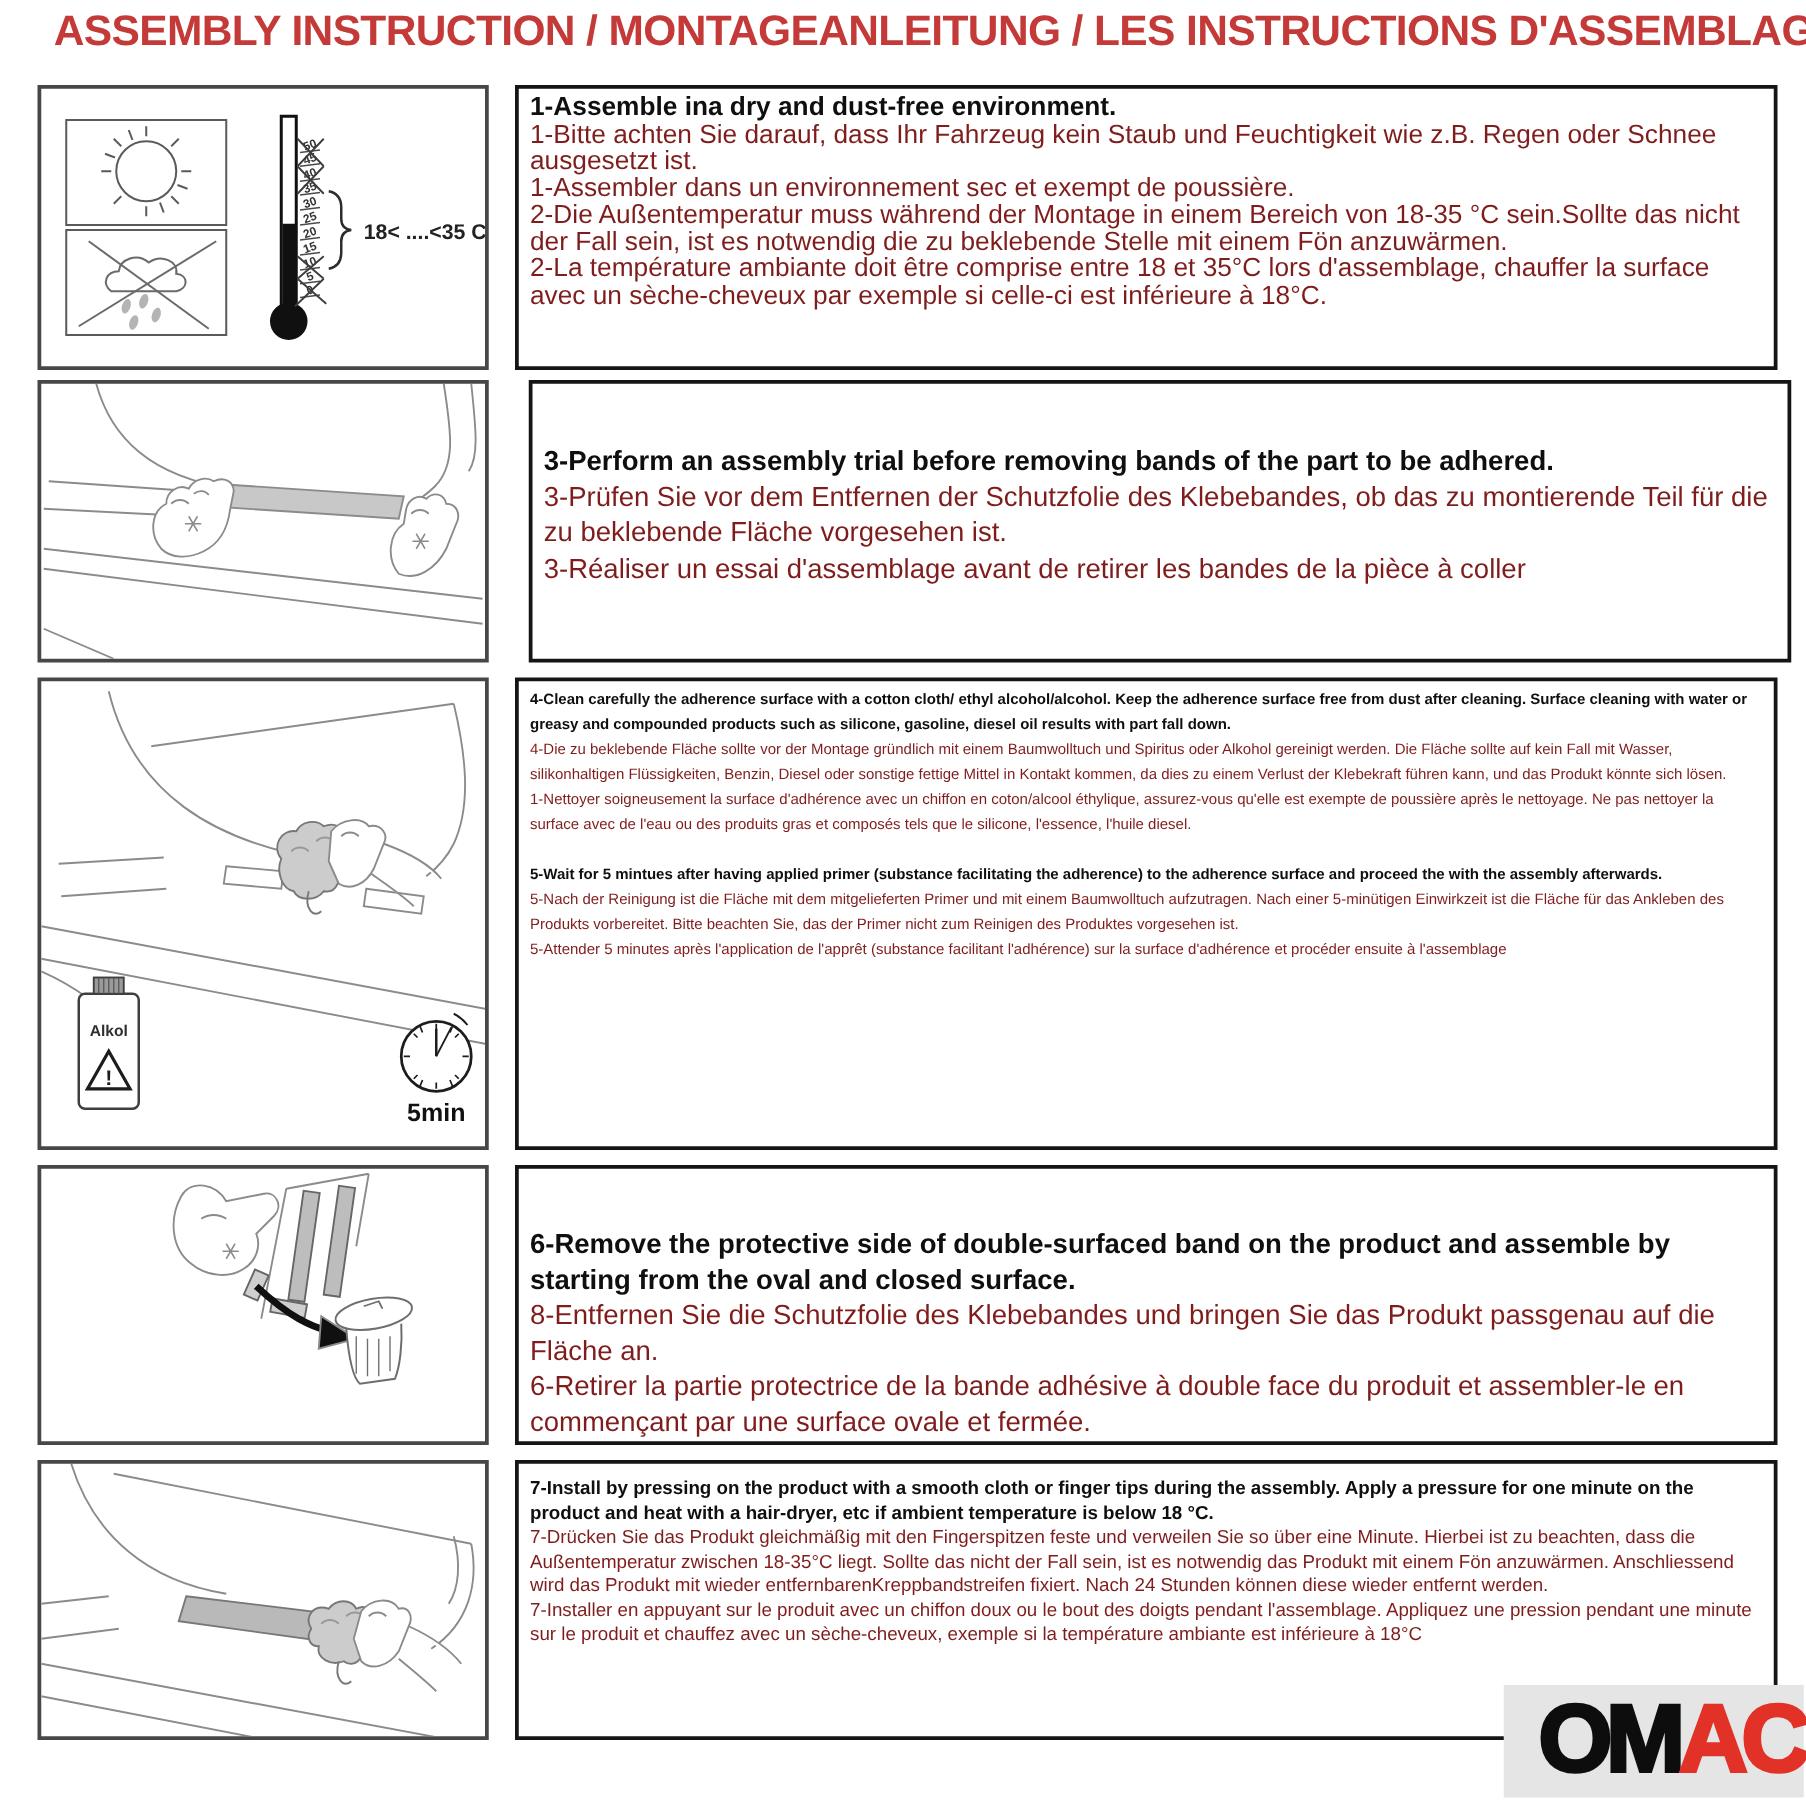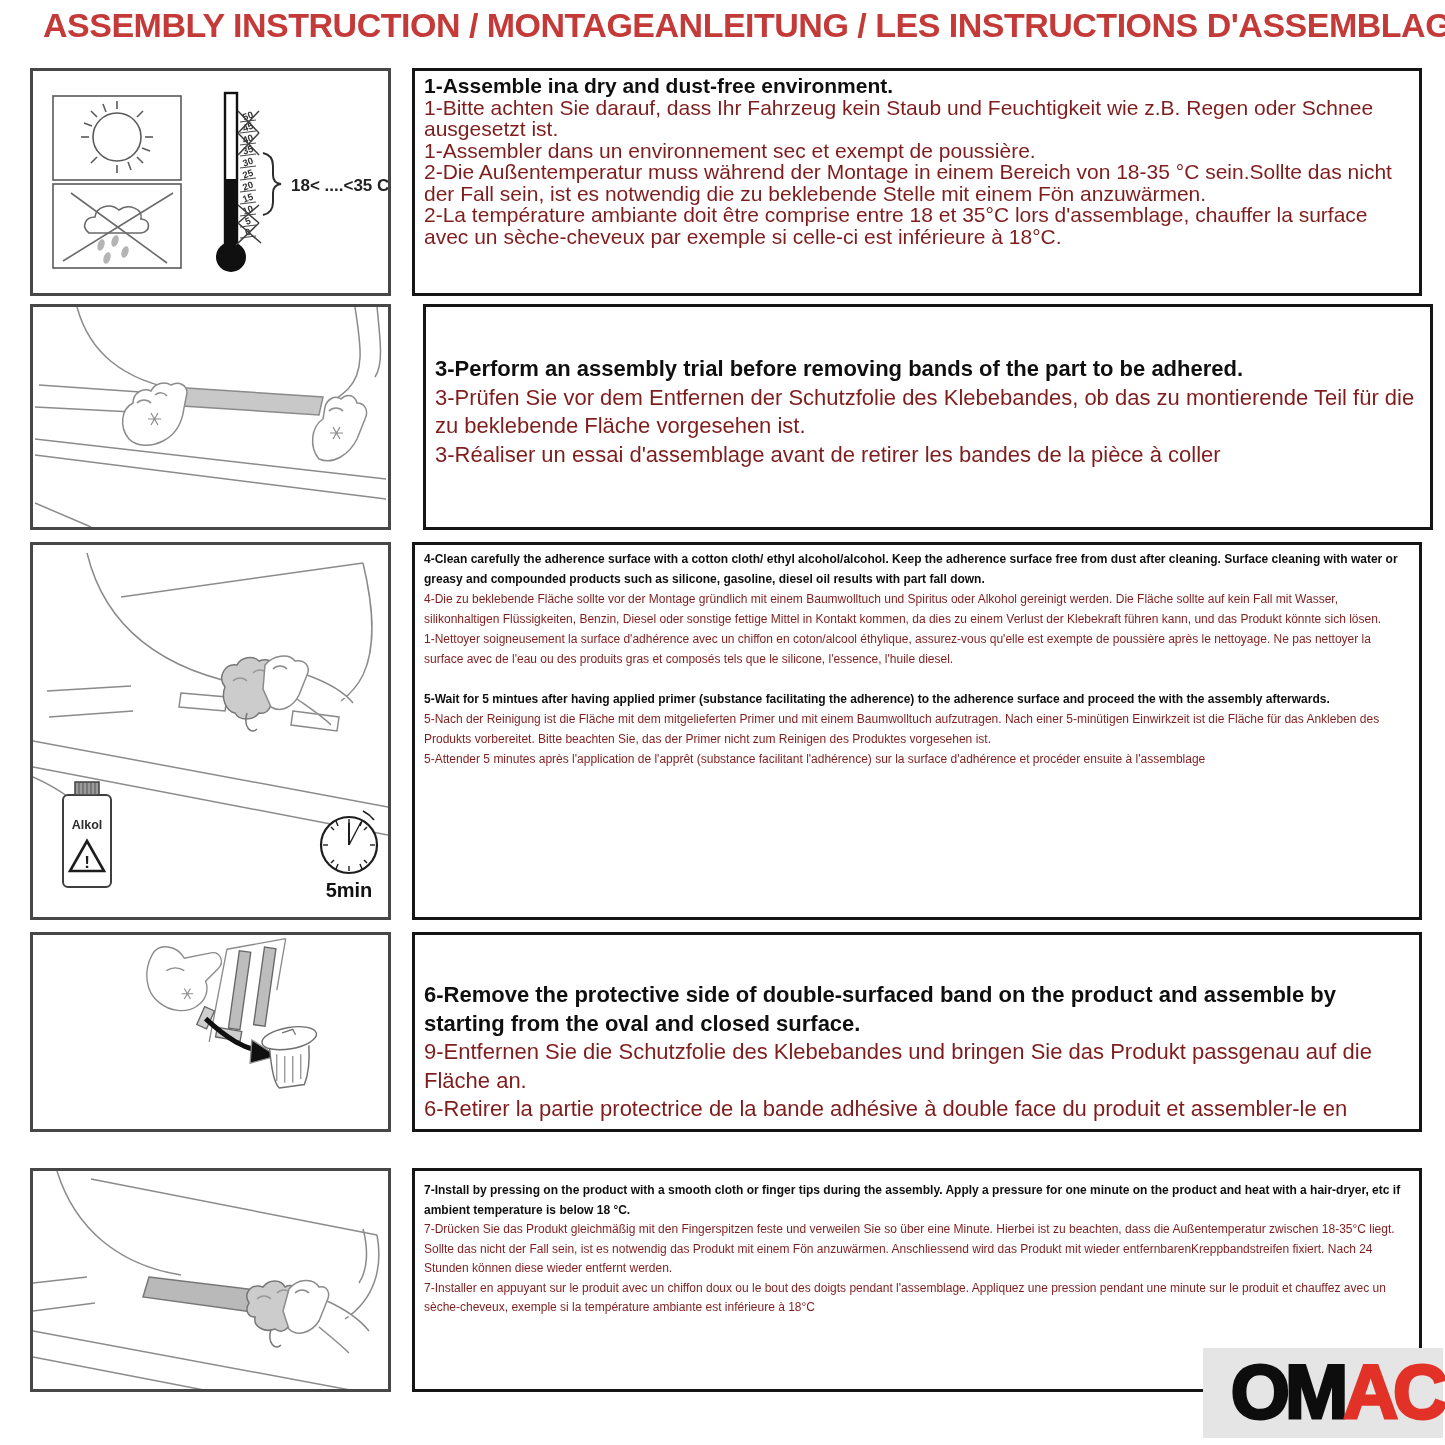--- a/index.html
+++ b/index.html
@@ -6,28 +6,28 @@
   body{width:1445px;height:1445px;position:relative;font-family:"Liberation Sans",sans-serif;}
   .page{position:absolute;inset:0;background:#fff;overflow:hidden;}
   .title{position:absolute;left:43px;top:6px;font-size:34px;font-weight:bold;
          color:#c43a38;white-space:nowrap;letter-spacing:-.5px;}
   .fig{position:absolute;left:30px;width:361px;border:3px solid #474747;background:#fff;box-sizing:border-box;}
   .txt{position:absolute;left:412px;width:1010px;border:3px solid #151515;background:#fff;
        box-sizing:border-box;padding:4px 10px 0 9px;overflow:hidden;}
   .r1{top:68px;height:228px;}
   .r2{top:304px;height:226px;}
   .r3{top:542px;height:378px;}
-  .r4{top:932px;height:200px;}
+  .r4{top:932px;height:224px;}
   .r5{top:1168px;height:224px;}
   .para{margin:0;color:#7f1d1d;}
   .b{font-weight:bold;color:#0f0f0f;}
   .gap{margin-top:20px;}
   .s-small .para{font-size:21px;line-height:21.5px;}
   .s-mid .para{font-size:12px;line-height:20px;}
-  .s-tiny .para{font-size:12px;line-height:19.5px;}
+  .s-tiny .para{font-size:15px;line-height:19.5px;}
   .s-big .para{font-size:22px;line-height:28.5px;}
   .pad-a{padding-top:48px;margin-left:11px;}
   .pad-b{padding-top:46px;}
   .fig svg{display:block;width:100%;height:100%;}
   .logo{position:absolute;right:2px;top:1348px;background:#e5e5e5;padding:6px 0 8px 28px;
         font-weight:bold;font-size:76px;line-height:1;letter-spacing:-5px;white-space:nowrap;}
   .logo .blk{color:#0d0d0d;-webkit-text-stroke:3px #0d0d0d;}
   .logo .red{color:#e23227;-webkit-text-stroke:3px #e23227;}
 </style>
 </head>
@@ -219,21 +219,21 @@
       <g fill="#fff" stroke="#6e6e6e" stroke-width="1.6">
         <path d="M244,128 C246,152 250,168 255,172 L283,168 C287,158 289,140 288,124"></path>
         <path d="M252,134 v30 M261,136 v30 M270,136 v30 M279,134 v28" stroke-width="1.1"></path>
         <ellipse cx="266" cy="116" rx="31" ry="12" transform="rotate(-10 266 116)"></ellipse>
         <path d="M258,110 l12,-4 l3,6" stroke-width="1.4"></path>
       </g>
     </svg>
   </div>
   <div class="txt s-big pad-b r4">
     <p class="para b">6-Remove the protective side of double-surfaced band on the product and assemble by starting from the oval and closed surface.</p>
-    <p class="para">9-Entfernen Sie die Schutzfolie des Klebebandes und bringen Sie das Produkt passgenau auf die Fläche an.</p>
+    <p class="para">8-Entfernen Sie die Schutzfolie des Klebebandes und bringen Sie das Produkt passgenau auf die Fläche an.</p>
     <p class="para">6-Retirer la partie protectrice de la bande adhésive à double face du produit et assembler-le en commençant par une surface ovale et fermée.</p>
   </div>
 
   <div class="fig r5">
     <svg viewBox="0 0 355 218" fill="none" stroke="#8b8b8b" stroke-width="1.5">
       <path d="M24,0 C42,58 86,94 148,104"></path>
       <path d="M58,8 L344,64"></path>
       <path d="M344,64 C350,96 342,128 312,148"></path>
       <path d="M330,58 C336,80 334,100 326,112"></path>
       <path d="M0,112 L54,106 M0,140 L62,132"></path>

